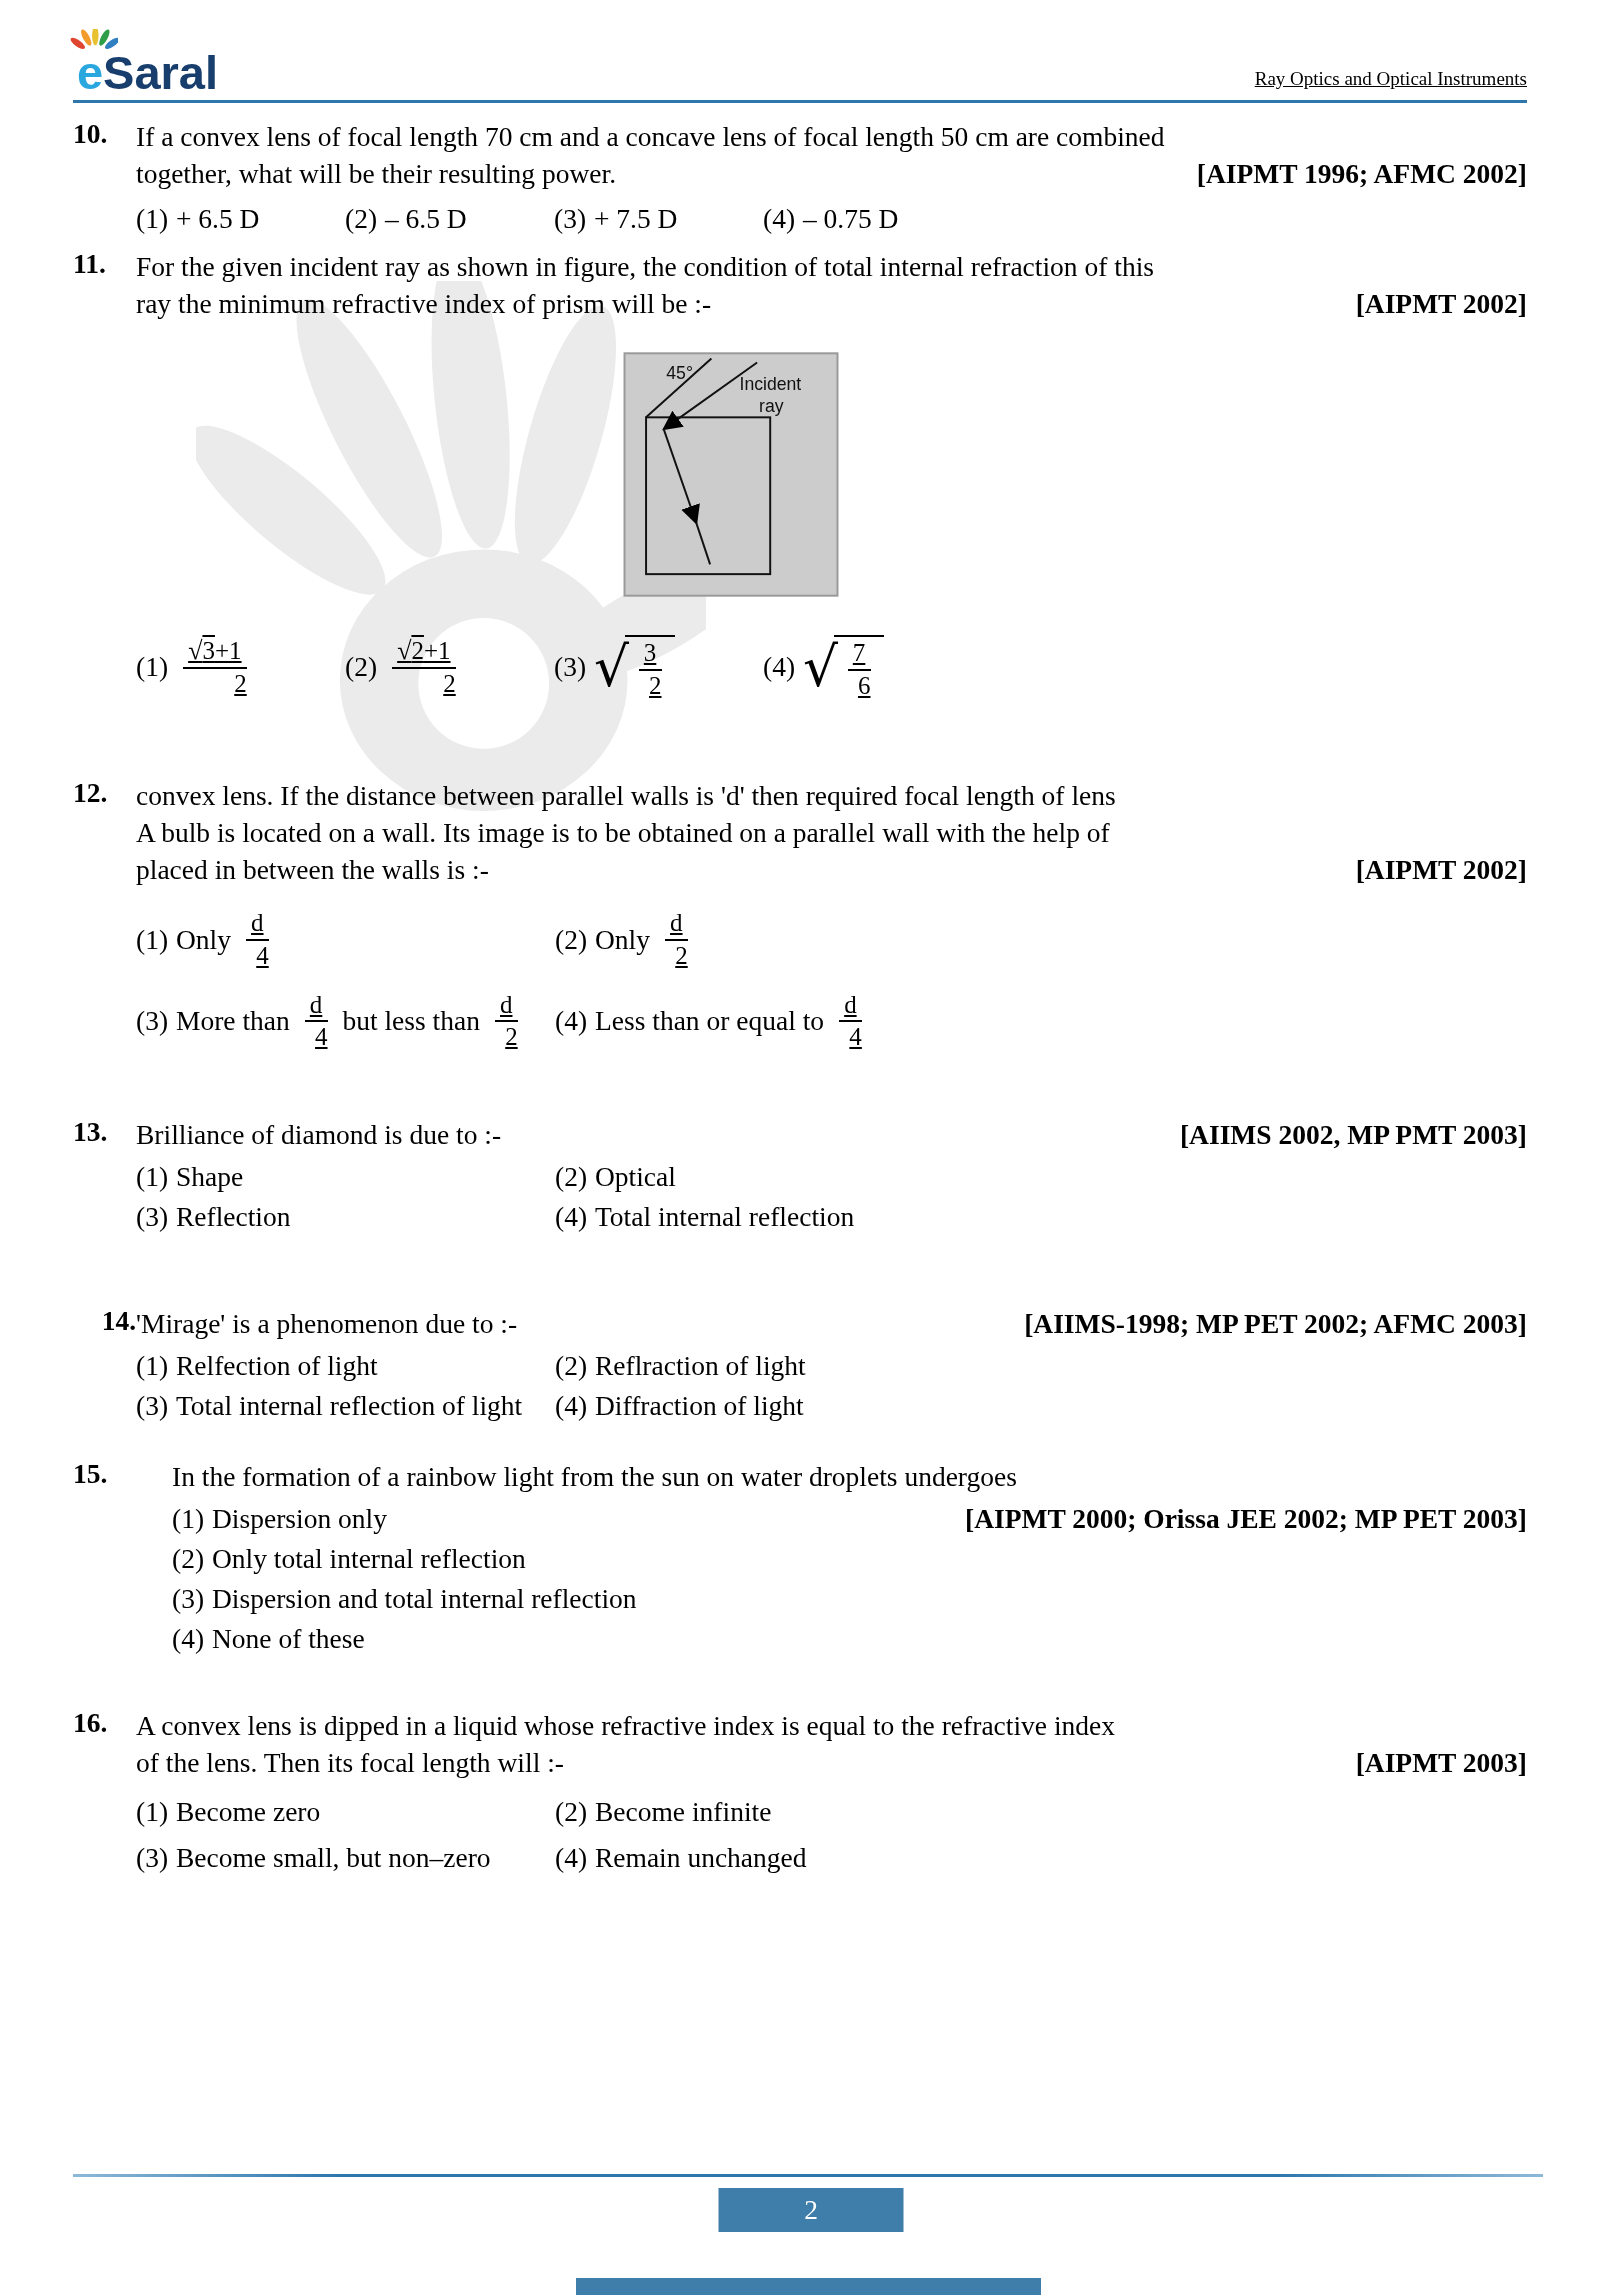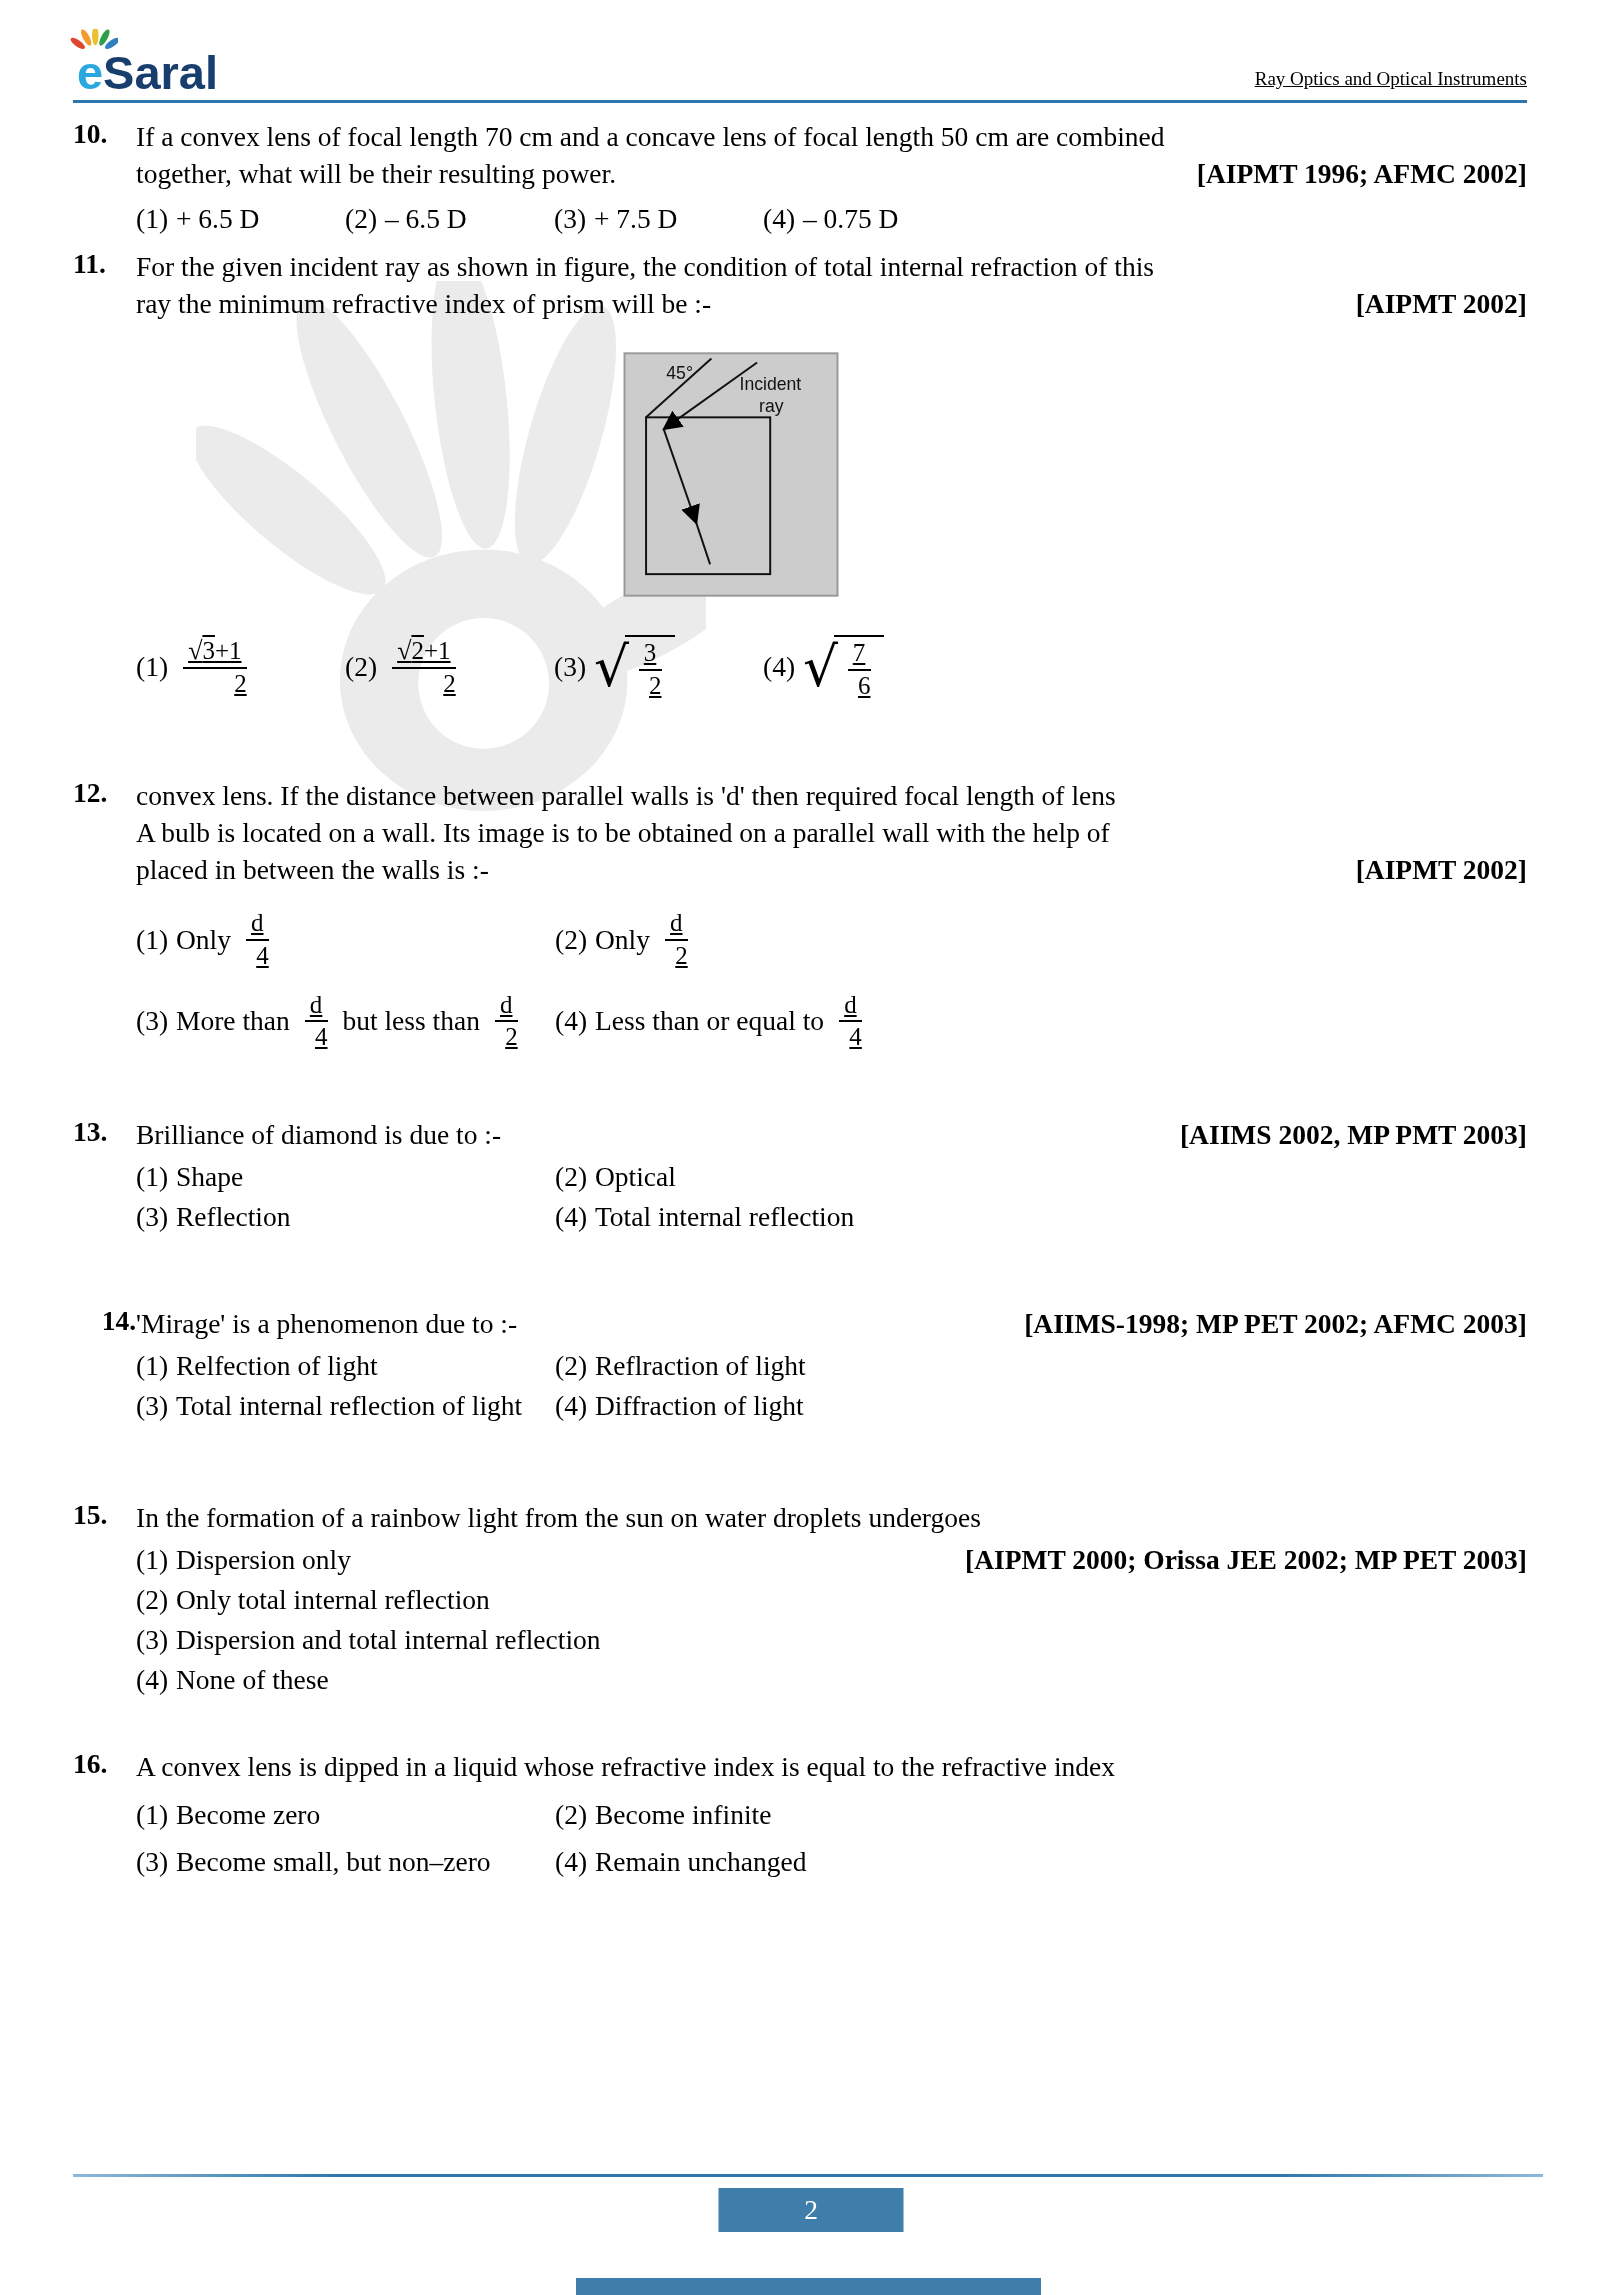--- a/index.html
+++ b/index.html
@@ -56,21 +56,21 @@
   .sqrt .under { border-top:2.6px solid #000; padding:2.6px 6.5px 0; }
 
   .fig11 { margin:29.4px 0 38px 487px; display:block; }
 
   
   #q10 { margin-top:15.7px; }
   #q11 { margin-top:13px; }
   #q12 { margin-top:77px; }
   #q13 { margin-top:65px; }
   #q14 { margin-top:72px;text-align:right; }
-  #q15 { margin-top:77px; }
+  #q15 { margin-top:36px;gap:36px; }
   #q16 { margin-top:52px; }
 
   
   .footer-line { position:absolute; left:73px; right:79px; top:2174px; height:3.3px;
     background:linear-gradient(to right,#8db9d8,#2e77ad 18%,#2e77ad 82%,#8db9d8); z-index:1; }
   .pagebox { position:absolute; top:2188px; left:50%; transform:translateX(-50%);
     width:185px; height:44px; background:#3f7dab; color:#fff; display:flex;
     align-items:center; justify-content:center; font-size:27.5px; z-index:1; }
   .bottom-strip { position:absolute; left:576px; bottom:0; width:465px; height:17px;
     background:#3f7dab; z-index:1; }
@@ -344,20 +344,24 @@
             <span>None of these</span>
           </span>
       </div>
     </div>
   </div>
 
   <div class="question" id="q16">
     <div class="qnum">16.</div>
     <div class="qbody">
       <div class="qline">A convex lens is dipped in a liquid whose refractive index is equal to the refractive index</div>
+      <div class="qline tagline">
+        <span>of the lens. Then its focal length will :-</span>
+        <span class="tag">[AIPMT 2003]</span>
+      </div>
       <div class="optrow16">
         <div class="optL">
             <span>(1)</span>
             <span>Become zero</span>
           </div>
         <div class="optR">
             <span>(2)</span>
             <span>Become infinite</span>
           </div>
       </div>

